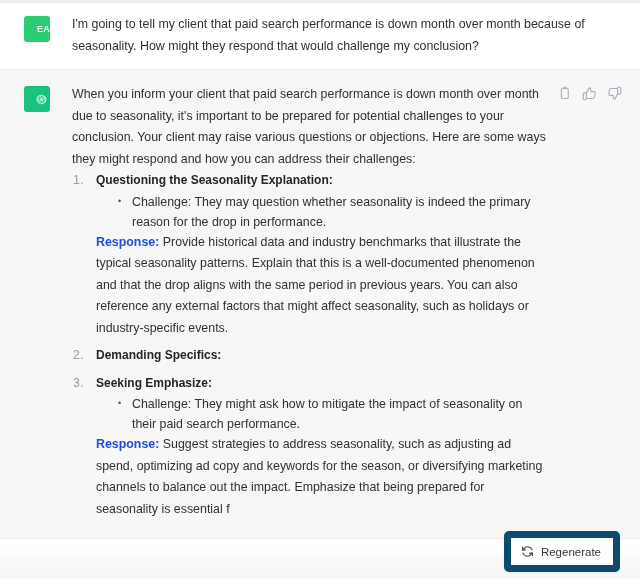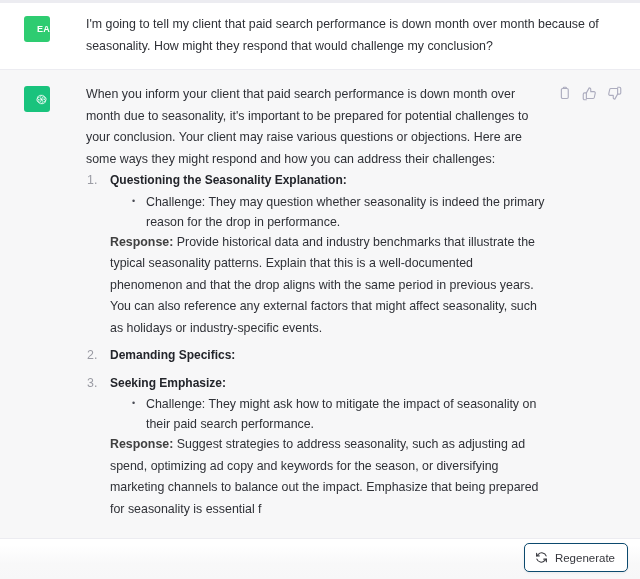--- a/index.html
+++ b/index.html
@@ -63,21 +63,21 @@
     font-weight: 600;
     letter-spacing: 0.3px;
   }
   .avatar-assistant {
     background: #19c37d;
     color: #ffffff;
   }
   .avatar-assistant svg { display:block; }
 
   .msg-body {
-    margin-left: 36px;
+    margin-left: 22px;
     flex: 1;
     min-width: 0;
     color: #2f3137;
     font-size: 12.4px;
     line-height: 21.5px;
   }
 
   .msg-user .msg-body {
     color: #2f3137;
   }
@@ -138,21 +138,21 @@
     font-size: 9px;
     line-height: 21.5px;
   }
 
   .response-para {
     margin: 0;
     line-height: 21.5px;
   }
   .response-label {
     font-weight: 700;
-    color: #404040;
+    color: #1d4ed8;
   }
 
   
   .actions {
     display: flex;
     gap: 10px;
     align-items: flex-start;
     margin-left: 10px;
     padding-top: 2px;
   }
@@ -171,27 +171,27 @@
     left: 0;
     right: 0;
     bottom: 0;
     height: 34px;
     background: linear-gradient(to bottom, rgba(247,247,248,0) 0%, rgba(247,247,248,0.85) 55%, rgba(247,247,248,1) 100%);
     pointer-events: none;
   }
 
   .regenerate-button {
     position: absolute;
-    right: 12px;
+    right: 20px;
     bottom: 7px;
     display: inline-flex;
     align-items: center;
     gap: 7px;
     background: #ffffff;
-    border: 1px solid #0c4a6e;
+    border: 7px solid #0c4a6e;
     border-radius: 5px;
     padding: 7px 12px 7px 10px;
     font-size: 11.5px;
     color: #36373d;
     box-shadow: 0 1px 3px rgba(0,0,0,0.06);
     cursor: pointer;
     white-space: nowrap;
   }
   .regen-icon {
     width: 13px;

